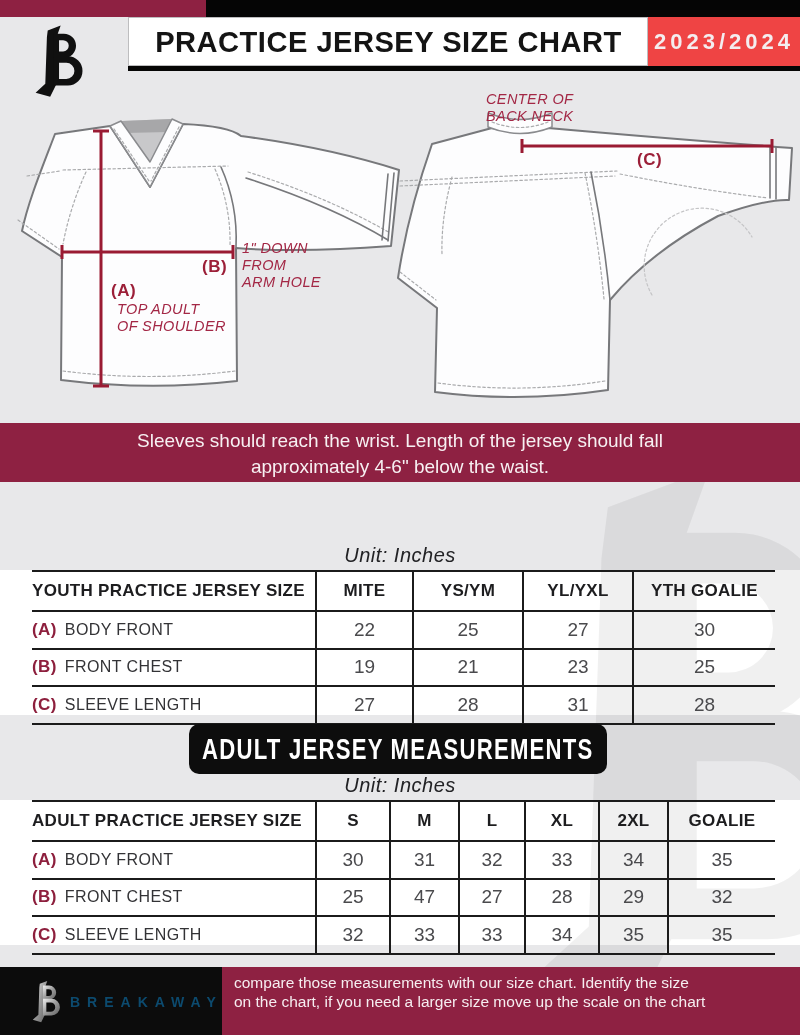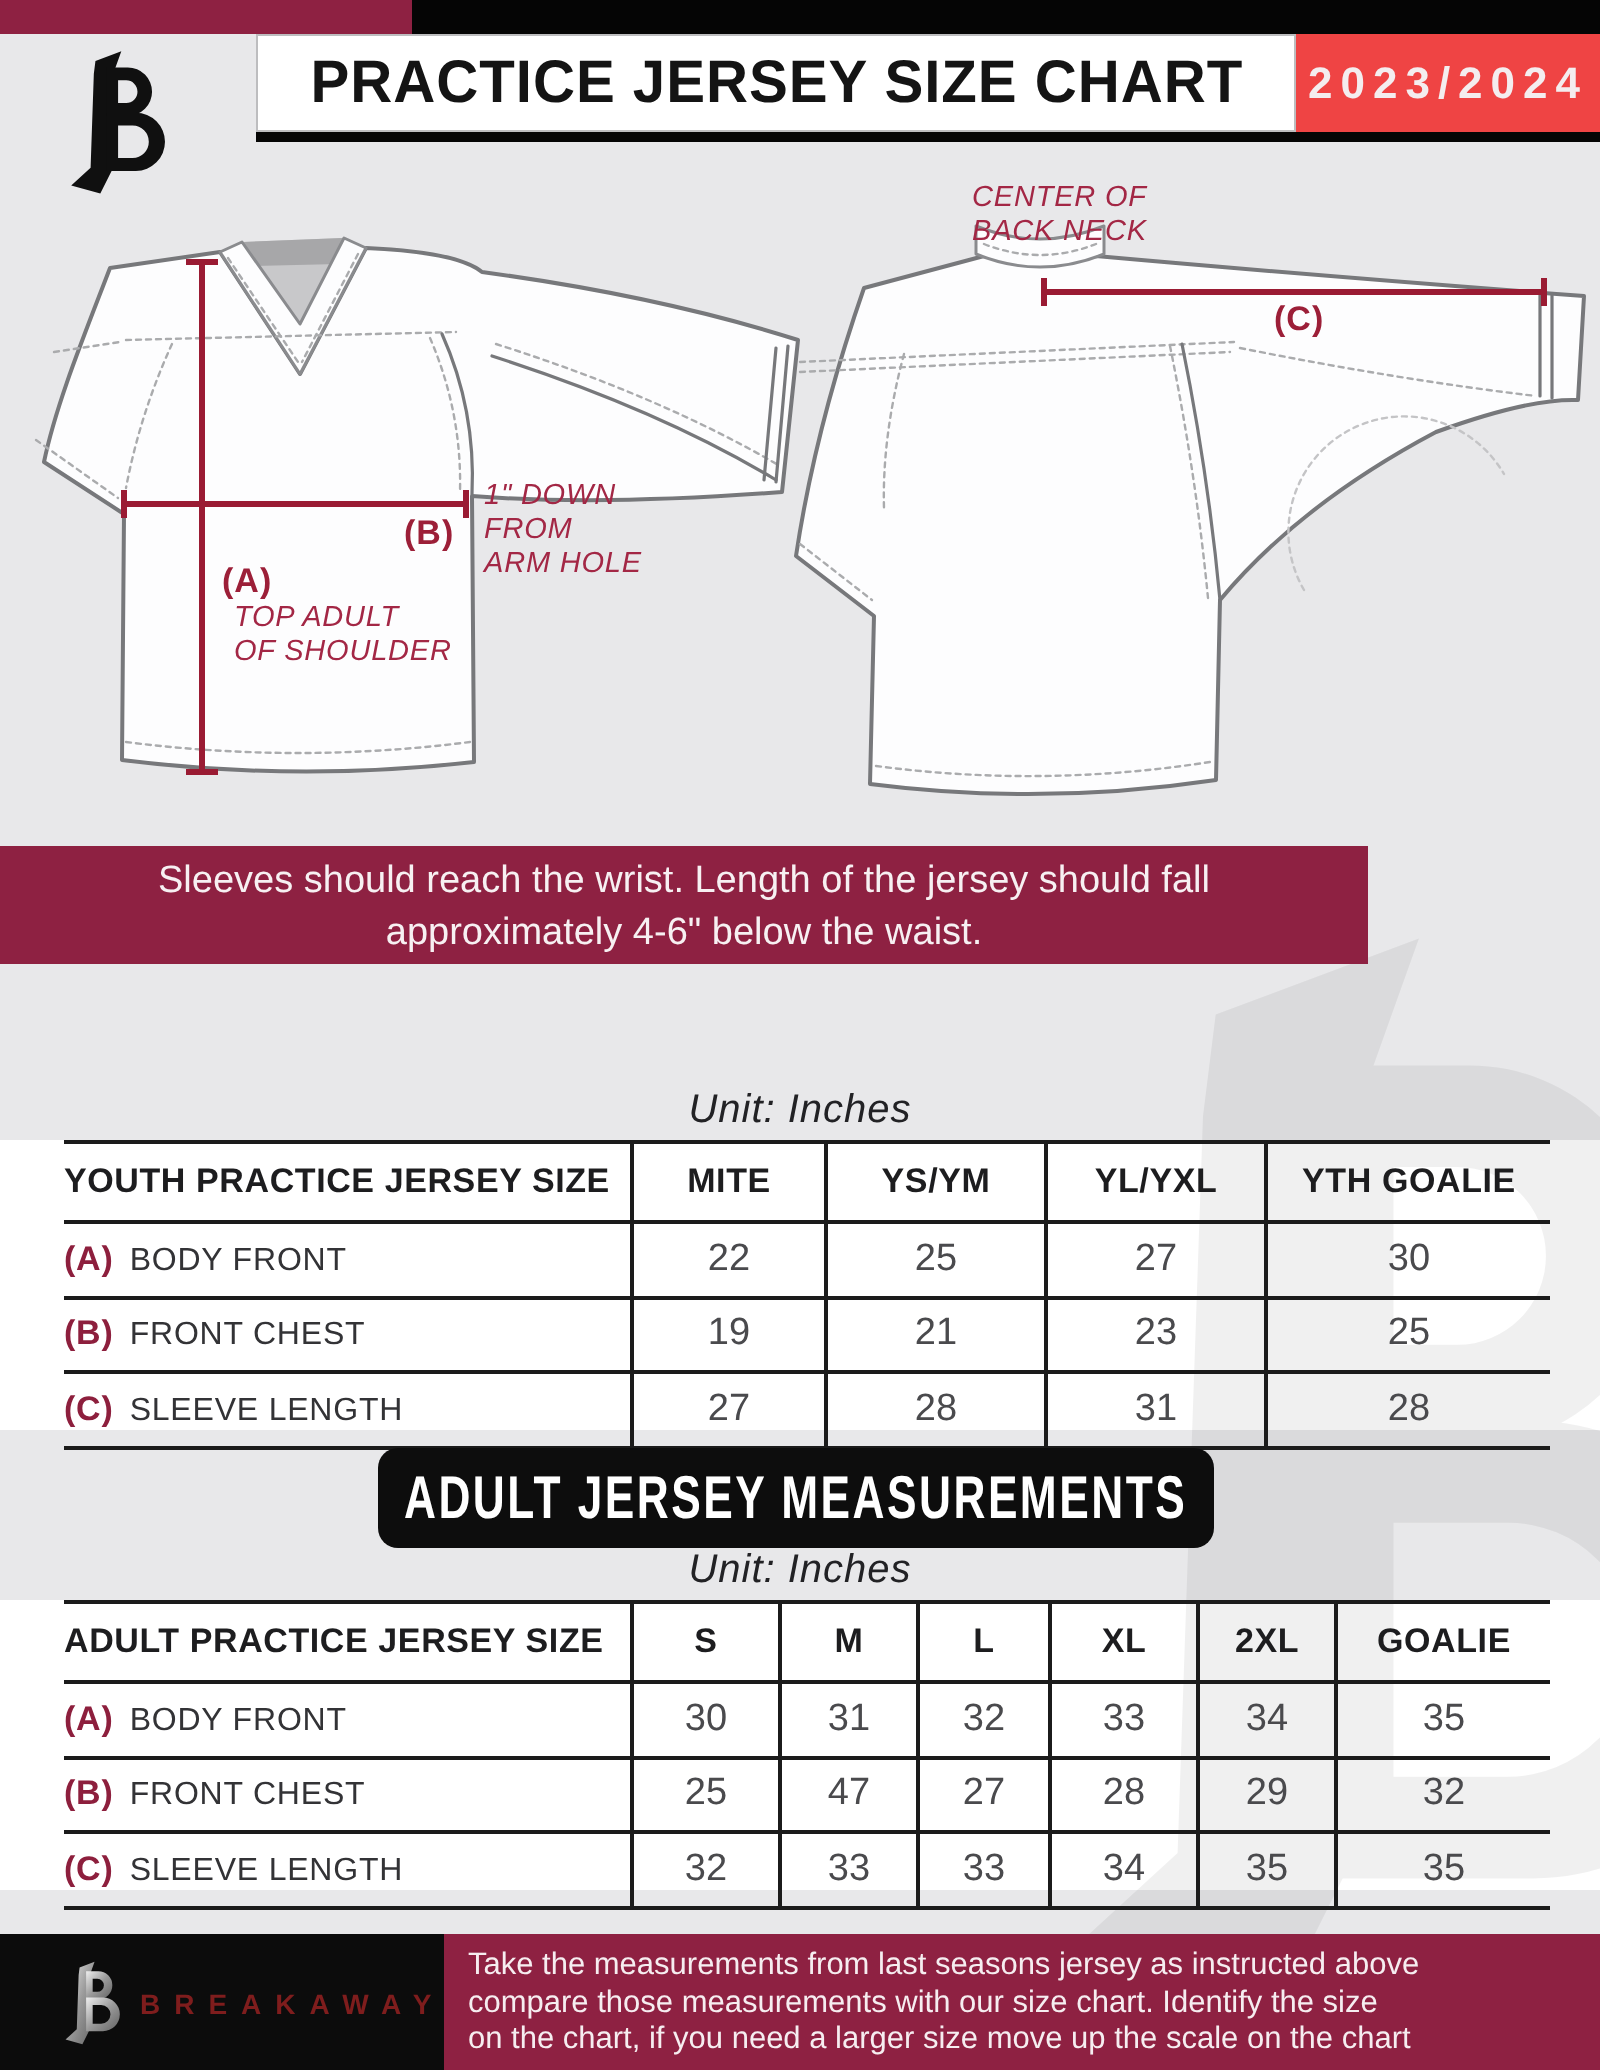--- a/index.html
+++ b/index.html
@@ -30,21 +30,21 @@
   .year-box span{font-size:22px;font-weight:bold;color:#f4edef;letter-spacing:4px;}
   .header-strip{left:128px;top:66px;width:672px;height:5px;background:#050505;}
   .logo-header{left:24px;top:24px;width:62px;height:76px;}
 
   
   .tag{color:#9c1f38;font-weight:bold;font-size:17px;letter-spacing:0.5px;}
   .note{color:#a32745;font-style:italic;font-size:14.5px;line-height:17px;letter-spacing:0.4px;
         white-space:nowrap;}
 
   
-  .banner{left:0;top:423px;width:684px;height:59px;background:#8e2142;color:#f7f0f2;
+  .banner{left:0;top:423px;width:800px;height:59px;background:#8e2142;color:#f7f0f2;
           text-align:center;font-size:19px;line-height:26px;padding-top:5px;box-sizing:border-box;}
 
   
   .head-box{left:189px;width:418px;height:50px;background:#0d0d0d;border-radius:10px;
             display:flex;align-items:center;justify-content:center;}
   .head-box span{color:#ffffff;font-weight:bold;font-size:27px;letter-spacing:1.5px;
                  transform:scale(0.82,1.12);white-space:nowrap;}
   .unit{left:0;width:800px;text-align:center;font-style:italic;font-size:20px;color:#222225;
         letter-spacing:0.5px;}
 
@@ -60,21 +60,21 @@
   td.rowhead-cell{height:35.5px;}
   .firstcol-head{font-size:17px;color:#39393b;letter-spacing:0.4px;padding-left:34px;}
   .row-label{padding-left:36px;font-size:16px;color:#333336;letter-spacing:0.4px;}
   .row-label b{color:#8d1f3d;font-size:17px;margin-right:8px;}
   td.val{font-size:19px;color:#4a4a4d;}
 
   
   .footer-black{left:0;top:967px;width:222px;height:68px;background:#0c0c0c;}
   .footer-maroon{left:222px;top:967px;width:578px;height:68px;background:#8e2142;}
   .footer-note{color:#f6edf0;font-size:15.5px;line-height:18.5px;padding:7px 0 0 12px;}
-  .brand{color:#7f1d1d;font-size:14px;font-weight:bold;letter-spacing:7px;}
+  .brand{color:#0c4a6e;font-size:14px;font-weight:bold;letter-spacing:7px;}
   .logo-footer{left:26px;top:980px;width:36px;height:44px;}
 </style>
 </head>
 <body>
 
 <div class="page">
 
   <div class="abs bg-gray-top"></div>
   <div class="abs bg-gray-mid"></div>
   <div class="abs bg-gray-bot"></div>
@@ -289,21 +289,20 @@
       <td class="val">34</td>
       <td class="val">35</td>
       <td class="val">35</td>
     </tr>
   </tbody>
     </table>
 
   <div class="abs footer-black z"></div>
   <div class="abs footer-maroon z">
     <div class="footer-note">
-      <div>Take the measurements from last seasons jersey as instructed above</div>
       <div>compare those measurements  with our size chart. Identify the size</div>
       <div>on the chart, if you need a larger size move up the scale on the chart</div>
     </div>
   </div>
   <svg class="abs logo-footer z" viewBox="0 0 74 94">
     <defs>
       <linearGradient id="silver" x1="0" y1="0" x2="1" y2="1">
         <stop offset="0" stop-color="#efefef"></stop>
           <stop offset="0.5" stop-color="#9a9a9a"></stop>
           <stop offset="1" stop-color="#626262"></stop>

